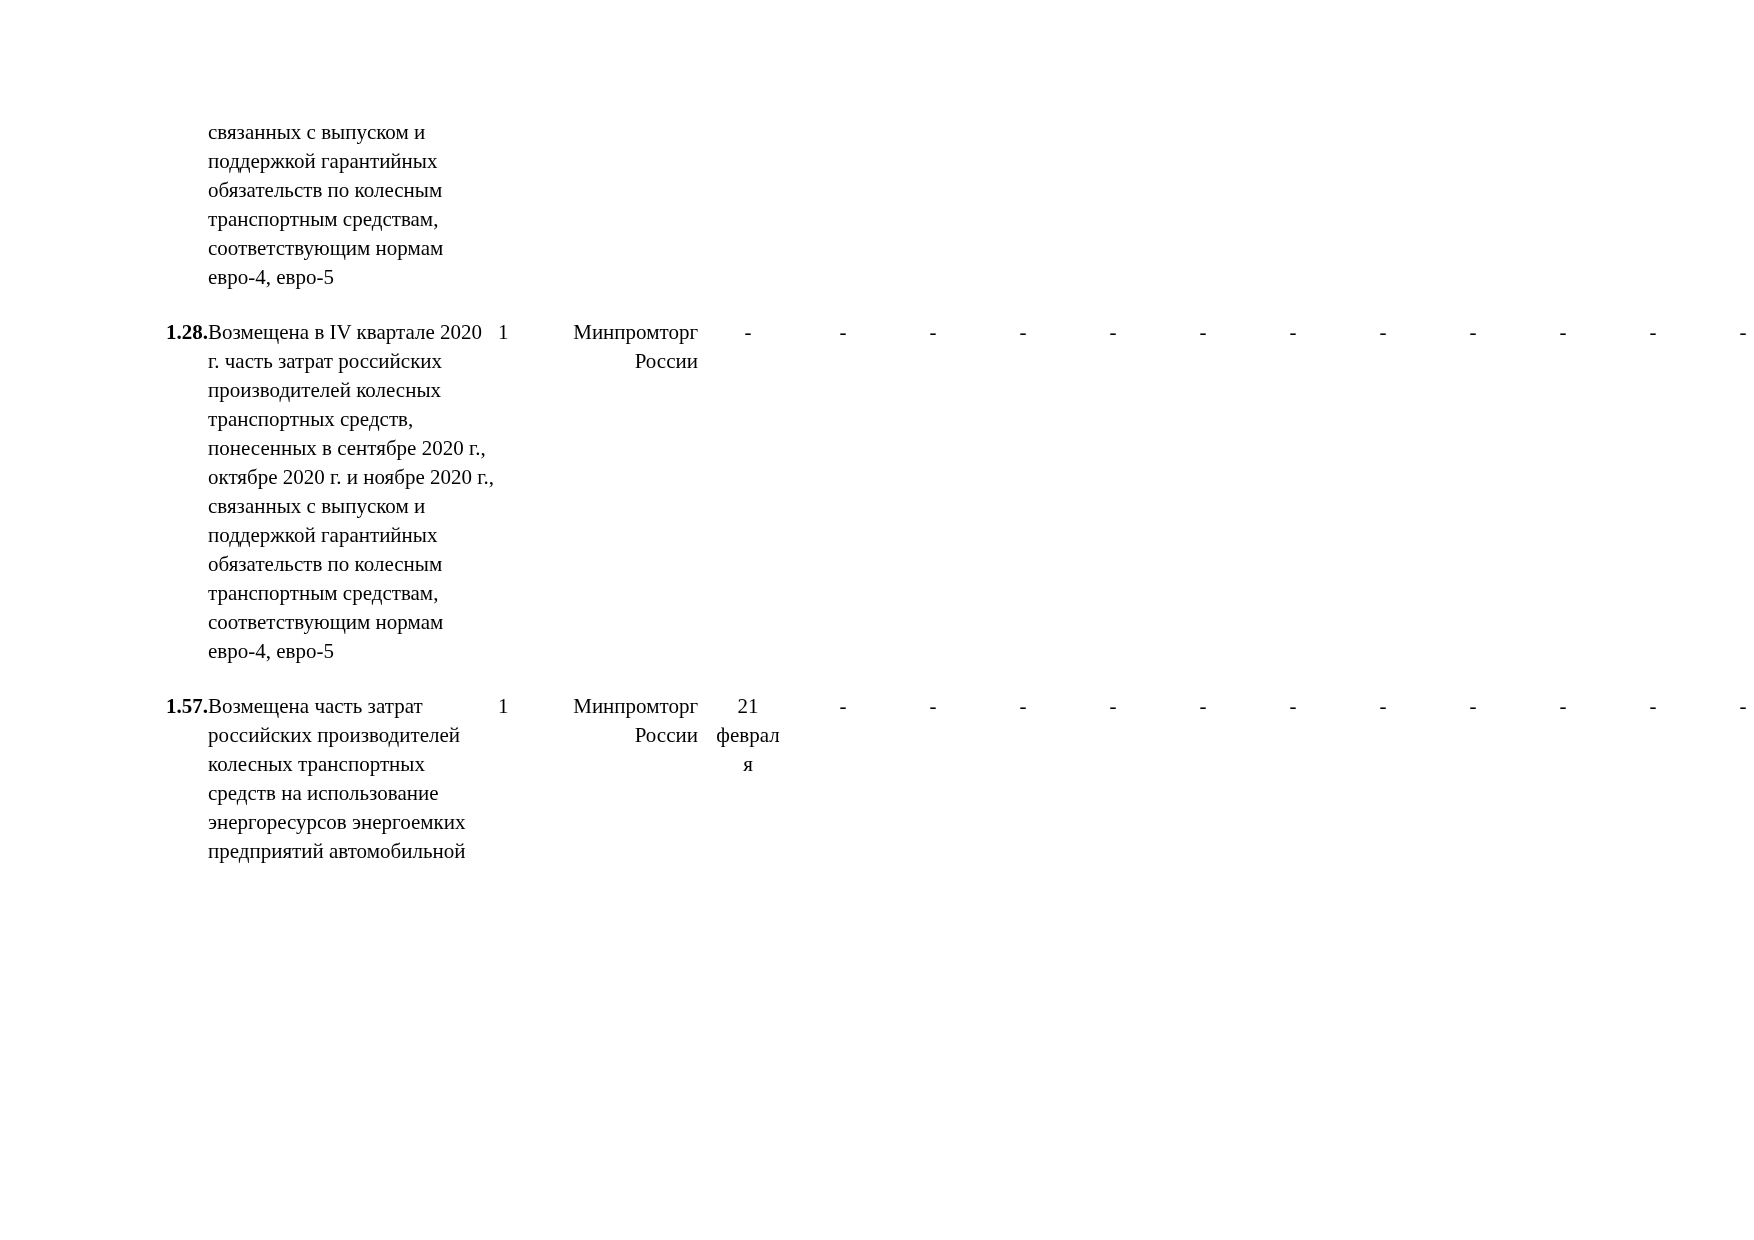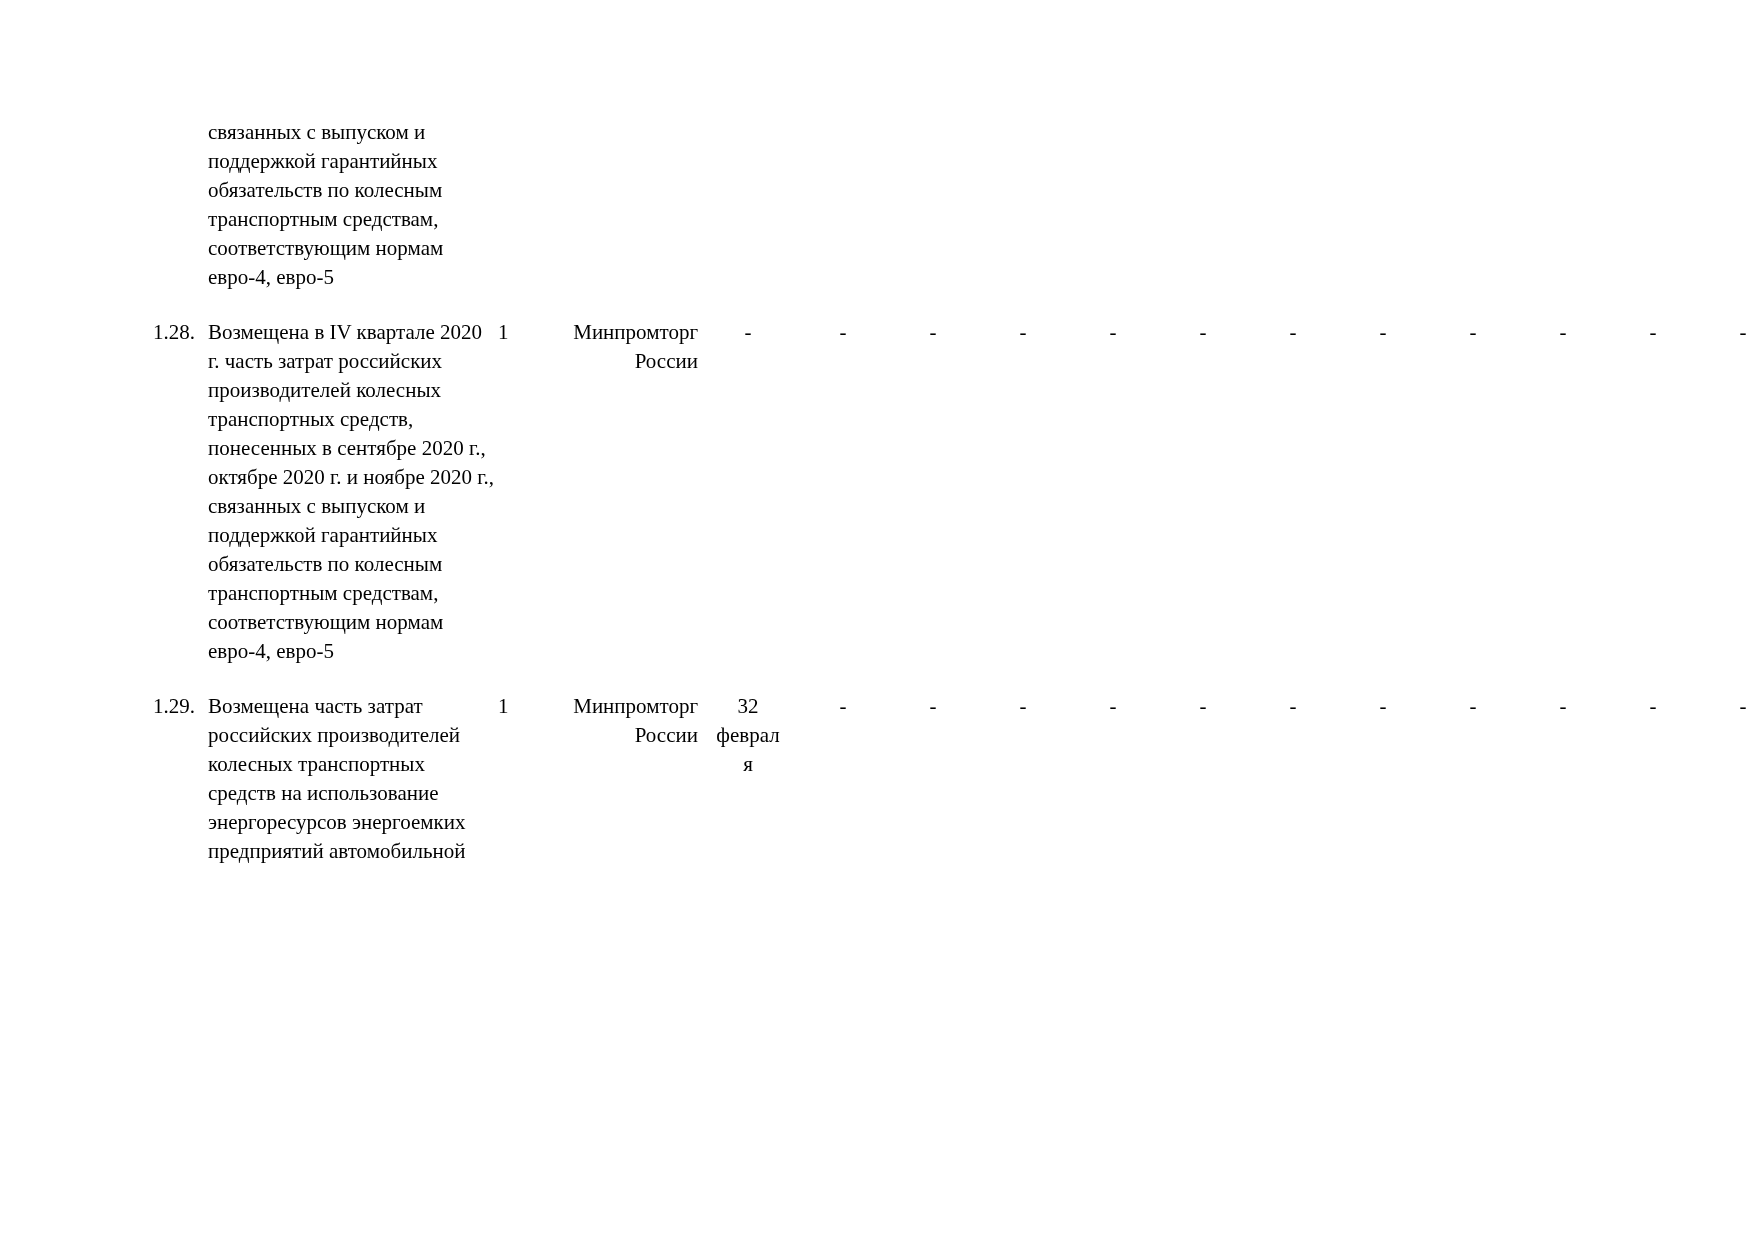--- a/index.html
+++ b/index.html
@@ -38,23 +38,24 @@
   }
   
   col.c-num      { width: 68px; }
   col.c-name     { width: 290px; }
   col.c-cnt      { width: 45px; }
   col.c-org      { width: 155px; }
   col.c-date     { width: 100px; }
   col.c-mark     { width: 90px; }
 
   .cell-num {
-    text-align: center;
+    text-align: right;
     padding-right: 8px;
     white-space: nowrap;
+    font-weight: bold;
   }
   .cell-name {
     text-align: left;
     padding-right: 6px;
   }
   .cell-cnt {
     text-align: left;
   }
   .cell-org {
     text-align: right;
@@ -142,25 +143,25 @@
         <td class="cell-mark">-</td>
         <td class="cell-mark">-</td>
         <td class="cell-mark">-</td>
 
       </tr>
       <tr class="row-spacer">
           <td colspan="17"></td>
         </tr>
 
       <tr>
-        <td class="cell-num">1.29.</td>
+        <td class="cell-num">1.57.</td>
         <td class="cell-name wrap">Возмещена часть затрат российских производителей колесных транспортных средств на использование энергоресурсов энергоемких предприятий автомобильной</td>
         <td class="cell-cnt">1</td>
         <td class="cell-org wrap">Минпромторг России</td>
-        <td class="cell-date wrap">32
+        <td class="cell-date wrap">21
 феврал
 я</td>
         <td class="cell-mark">-</td>
         <td class="cell-mark">-</td>
         <td class="cell-mark">-</td>
         <td class="cell-mark">-</td>
         <td class="cell-mark">-</td>
         <td class="cell-mark">-</td>
         <td class="cell-mark">-</td>
         <td class="cell-mark">-</td>

